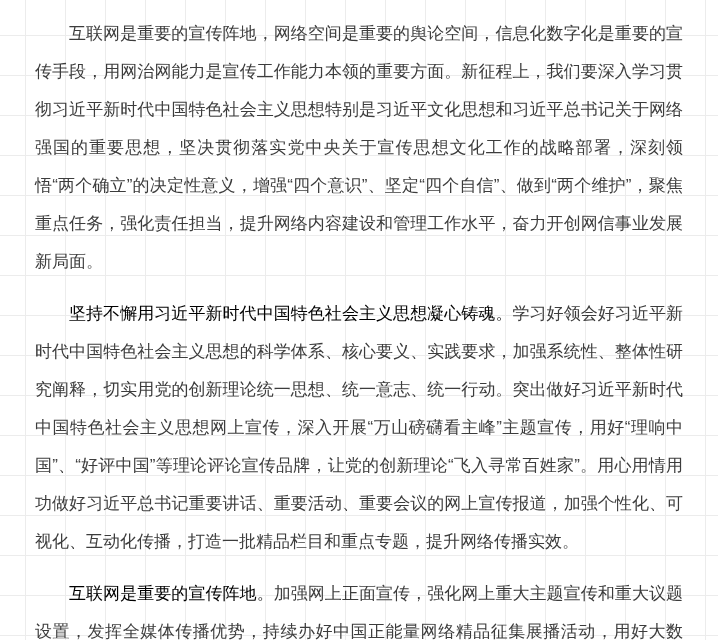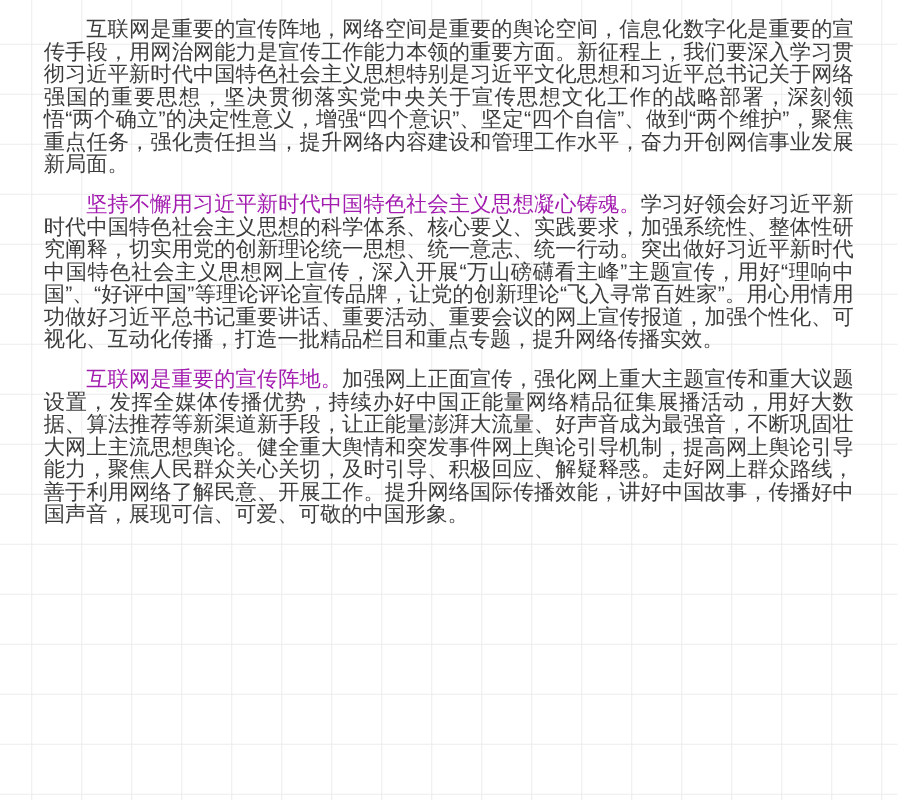--- a/index.html
+++ b/index.html
@@ -21,29 +21,29 @@
   }
   .article {
     position: absolute;
     left: 35px;
     top: 15px;
     width: 648px;
   }
   .para {
     margin: 0 0 14px 0;
     font-size: 17px;
-    line-height: 18px;
+    line-height: 38px;
     color: #3c3c3c;
     text-align: justify;
     text-indent: 2em;
     letter-spacing: 0;
     word-break: break-all;
   }
   .para .lead {
-    color: #a21caf;
+    color: #000000;
   }
 </style>
 </head>
 <body>
 
 <div class="article">
   <p class="para">
     <span class="lead"></span><span>互联网是重要的宣传阵地，网络空间是重要的舆论空间，信息化数字化是重要的宣传手段，用网治网能力是宣传工作能力本领的重要方面。新征程上，我们要深入学习贯彻习近平新时代中国特色社会主义思想特别是习近平文化思想和习近平总书记关于网络强国的重要思想，坚决贯彻落实党中央关于宣传思想文化工作的战略部署，深刻领悟“两个确立”的决定性意义，增强“四个意识”、坚定“四个自信”、做到“两个维护”，聚焦重点任务，强化责任担当，提升网络内容建设和管理工作水平，奋力开创网信事业发展新局面。</span>
   </p>
   <p class="para">

